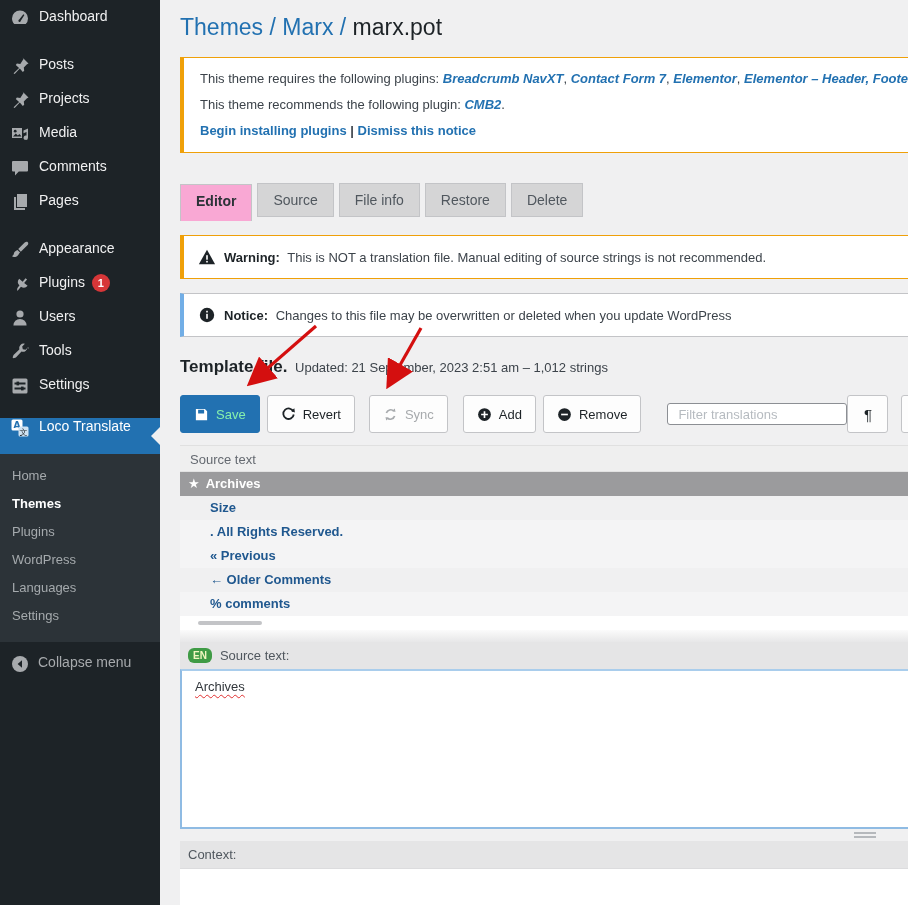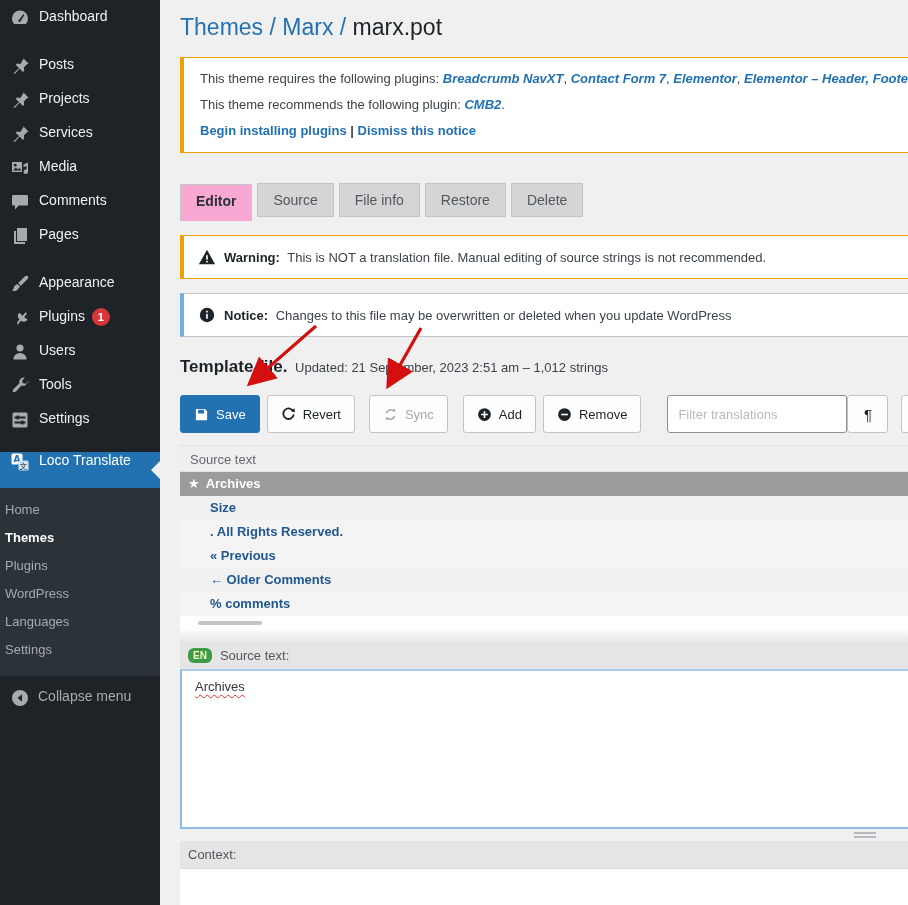--- a/index.html
+++ b/index.html
@@ -14,21 +14,21 @@
   .menu-item .micon { width:20px; height:20px; margin-right:9px; flex:0 0 20px; display:flex; align-items:center; justify-content:center; }
   .menu-item svg { display:block; }
   .menu-gap { height:14px; }
   .menu-gap-sm { height:8px; }
   .menu-item.active { background:#2271b1; color:#fff; height:36px; }
   .menu-item.active::after { content:""; position:absolute; right:0; top:50%; margin-top:-9px;
                border-top:9px solid transparent; border-bottom:9px solid transparent; border-right:9px solid #f0f0f1; }
   .badge { background:#d63638; color:#fff; border-radius:9px; min-width:18px; height:18px; line-height:18px;
            text-align:center; font-size:11px; font-weight:bold; margin-left:7px; padding:0 4px; }
   #submenu { background:#2c3338; padding:8px 0 12px 0; }
-  .sub-item { display:block; height:28px; line-height:28px; padding-left:5px; color:#a5aaad; font-size:13px; cursor:pointer; }
+  .sub-item { display:block; height:28px; line-height:28px; padding-left:12px; color:#a5aaad; font-size:13px; cursor:pointer; }
   .sub-item.current { color:#fff; font-weight:bold; }
   #collapse { margin-top:12px; color:#a7aaad; }
   #collapse .micon { margin-right:8px; }
 
   
   #content { position:absolute; left:160px; top:0; width:748px; height:905px; }
   #breadcrumb { padding:14px 0 0 20px; font-size:23px; color:#1d2327; }
   #breadcrumb a { color:#2271b1; text-decoration:none; cursor:pointer; }
   .crumb-sep { color:#2271b1; }
 
@@ -49,26 +49,26 @@
   .nb-label { font-weight:bold; color:#1d2327; margin-right:4px; }
 
   #template-meta { margin:20px 0 0 20px; }
   #template-meta .tm-title { font-size:17px; font-weight:bold; color:#1d2327; }
   #template-meta .tm-updated { font-size:13px; color:#3c434a; margin-left:4px; }
 
   #toolbar { margin:18px 0 0 20px; width:712px; display:flex; align-items:center; }
   .btn { display:inline-flex; align-items:center; gap:7px; height:38px; padding:0 13px; background:#fdfdfd;
          border:1px solid #c3c4c7; border-radius:3px; font-size:13px; color:#1d2327; cursor:pointer; }
   .btn svg { display:block; }
-  .btn-primary { background:#2271b1; border-color:#2271b1; color:#ffffff; }
+  .btn-primary { background:#2271b1; border-color:#2271b1; color:#86efac; }
   .btn-disabled { color:#a7aaad; cursor:default; }
   .btn + .btn { margin-left:7px; }
   .btn-sync { margin-left:14px !important; }
   .btn-add { margin-left:15px !important; }
-  #filter-input { margin-left:26px; width:180px; height:38px; border:1px solid #8c8f94; border-radius:3px;
+  #filter-input { margin-left:26px; width:180px; height:22px; border:1px solid #8c8f94; border-radius:3px;
                   padding:0 10px; font-size:13px; color:#2c3338; background:#fff; font-family:inherit; }
   #filter-input::placeholder { color:#b6bbc0; }
   .right-btns { margin-left:auto; display:flex; gap:6px; }
   .btn-icon { width:41px; justify-content:center; font-size:15px; color:#1d2327; padding:0; }
   .btn-code { font-size:12px; color:#3c5a77; letter-spacing:-1px; font-weight:bold; }
 
   
   #string-list { margin:12px 0 0 20px; width:728px; }
   #list-header { height:27px; line-height:27px; padding-left:10px; color:#646970; background:#efefef;
                  border-top:1px solid #e0e0e0; border-bottom:1px solid #e2e2e2; }
@@ -124,28 +124,20 @@
       <span class="micon">
         <svg width="20" height="20" viewBox="0 0 20 20">
             <path fill="#a7aaad" d="M12.5 1.5L18.5 7.5 17 8.2l-3.2 3.2.4 3.4-1.4 1.1-3-3.3-4.9 5.1-1.2.4.4-1.3 5-4.9-3.3-3 1.1-1.4 3.4.4L13.5 3z"></path>
           </svg>
       </span>
       <span>Projects</span>
     </div>
     <div class="menu-item">
       <span class="micon">
         <svg width="20" height="20" viewBox="0 0 20 20">
-            <path fill="#a7aaad" d="M12.5 1.5L18.5 7.5 17 8.2l-3.2 3.2.4 3.4-1.4 1.1-3-3.3-4.9 5.1-1.2.4.4-1.3 5-4.9-3.3-3 1.1-1.4 3.4.4L13.5 3z"></path>
-          </svg>
-      </span>
-      <span>Services</span>
-    </div>
-    <div class="menu-item">
-      <span class="micon">
-        <svg width="20" height="20" viewBox="0 0 20 20">
             <path fill="#a7aaad" d="M2 4h10v10H2z"></path>
             <path fill="#a7aaad" d="M13.5 6.5l4.5-2v9.2a2.2 2.2 0 1 1-1.5-2.1V8l-3 1.2z"></path>
             <circle fill="#1d2327" cx="5.2" cy="7.2" r="1.4"></circle>
             <path fill="#1d2327" d="M3 12.5l2.8-3 2 2 1.7-1.5 2 2.5H3z"></path>
           </svg>
       </span>
       <span>Media</span>
     </div>
     <div class="menu-item">
       <span class="micon">

